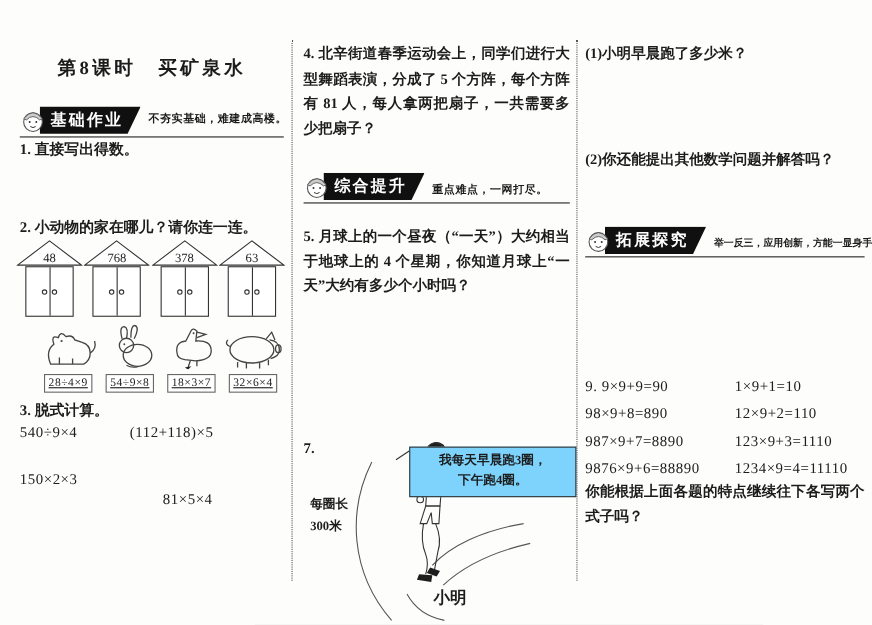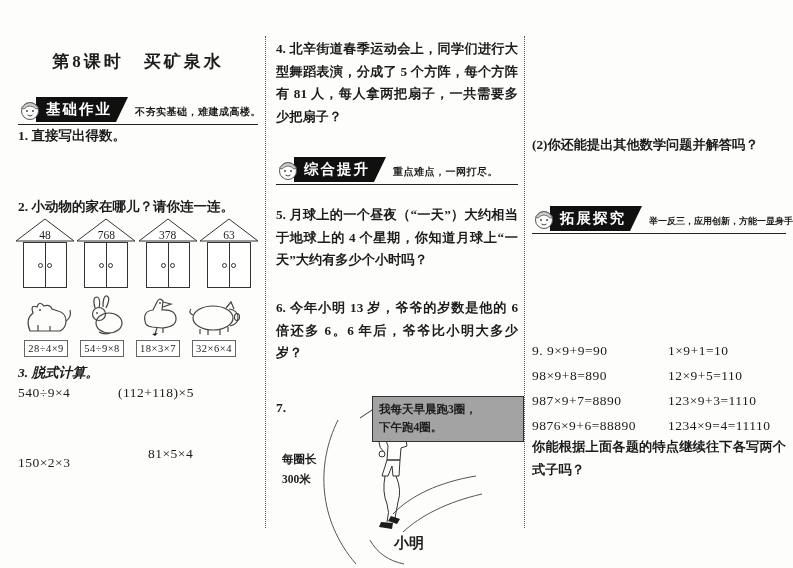--- a/index.html
+++ b/index.html
@@ -44,51 +44,51 @@
   .roof{position:relative;width:60px;height:24px;margin-left:-3px;}
   .roof svg{display:block;}
   .house-num{position:absolute;bottom:1px;left:0;width:100%;text-align:center;
     font-size:11.5px;letter-spacing:0;}
   .house-body{width:42px;height:44px;border:1px solid #333;margin:0 auto;position:relative;background:#fff;}
   .door-split{position:absolute;left:50%;top:0;height:100%;width:0;border-left:1px solid #333;}
   .knob{position:absolute;top:20px;width:3px;height:3px;border:1px solid #333;border-radius:50%;}
   .knob.l{left:14px;} .knob.r{right:14px;}
 
   
-  .animals{display:flex;justify-content:flex-start;}
+  .animals{display:flex;justify-content:flex-end;text-decoration:underline;}
   .animal-cell{width:56px;display:flex;flex-direction:column;align-items:center;}
   .expr-box{border:1px solid #666;font-size:10.5px;padding:2px 3px;margin-top:4px;
     white-space:nowrap;background:#fff;letter-spacing:0.5px;}
 
   
   .illu{position:absolute;left:0;top:388px;width:242px;height:178px;}
   .illu svg{position:absolute;left:0;top:0;}
-  .bubble{position:absolute;left:96px;top:8px;width:138px;border:1px solid #333;
-    background:#a3a3a3;font-size:11.5px;line-height:1.55;padding:4px 6px;white-space:pre-line;
-    font-weight:bold;}
+  .bubble{position:absolute;left:96px;top:18px;width:138px;border:1px solid #333;
+    background:#7dd3fc;font-size:11.5px;line-height:1.55;padding:4px 6px;white-space:pre-line;
+    font-weight:bold;text-align:center;}
   .lap-label{position:absolute;left:6px;top:62px;font-size:11.5px;line-height:1.7;
     white-space:pre-line;font-weight:bold;}
   .runner-name{position:absolute;left:118px;top:146px;font-size:15px;font-weight:bold;}
 
   
   .q9-grid{display:grid;grid-template-columns:136px auto;row-gap:9px;}
 </style>
 </head>
 <body>
 
 <div class="page">
 
   <div class="divider div1"></div>
   <div class="divider div2"></div>
 
   <div class="col col-left">
 
     <div class="page-title">第8课时　买矿泉水</div>
 
-    <div class="section-head abs" style="top:96px;">
+    <div class="section-head abs" style="top:96px;align-items:center;">
       <svg class="mascot" viewBox="0 0 24 26">
         <circle cx="12" cy="15" r="8.5" fill="#fff" stroke="#555" stroke-width="1"></circle>
         <path d="M3.5 12 Q12 1 20.5 12 L18 13 Q12 7 6 13 Z" fill="#ccc" stroke="#555" stroke-width="0.8"></path>
         <circle cx="9" cy="15" r="0.9" fill="#333"></circle>
           <circle cx="15" cy="15" r="0.9" fill="#333"></circle>
         <path d="M9.5 19 Q12 21 14.5 19" fill="none" stroke="#333" stroke-width="0.9"></path>
       </svg>
       <div class="banner">基础作业</div>
       <div class="subtitle">不夯实基础，难建成高楼。</div>
     </div>
@@ -190,24 +190,24 @@
           <path d="M42 15 Q51 16 51 24 Q51 30 43 32"></path>
           <ellipse cx="50" cy="23" rx="2.5" ry="3.5"></ellipse>
           <path d="M39 14 L44 8 L47 15"></path>
           <path d="M13 35 L13 40 M21 36 L21 41 M33 36 L33 41 M41 33 L41 38"></path>
           <path d="M6 21 Q1 19 4 15"></path>
         </svg>
         <div class="expr-box">32×6×4</div>
       </div>
     </div>
 
-    <div class="qlabel abs" style="top:364px;left:0;font-style:italic;">3. 脱式计算。</div>
+    <div class="qlabel abs" style="top:364px;left:0;">3. 脱式计算。</div>
     <div class="eq abs" style="top:385px;left:0;">540÷9×4</div>
     <div class="eq abs" style="top:385px;left:100px;">(112+118)×5</div>
-    <div class="eq abs" style="top:455px;left:0;">150×2×3</div>
+    <div class="eq abs" style="top:428px;left:0;">150×2×3</div>
     <div class="eq abs" style="top:446px;left:110px;margin-left:20px;">81×5×4</div>
   </div>
 
   <div class="col col-mid">
 
     <div class="qtext abs" style="top:38px;left:0;right:0;">4. 北辛街道春季运动会上，同学们进行大型舞蹈表演，分成了 5 个方阵，每个方阵有 81 人，每人拿两把扇子，一共需要多少把扇子？</div>
 
     <div class="section-head abs" style="top:156px;">
       <svg class="mascot" viewBox="0 0 24 26">
         <circle cx="12" cy="15" r="8.5" fill="#fff" stroke="#555" stroke-width="1"></circle>
@@ -215,21 +215,20 @@
         <circle cx="9" cy="15" r="0.9" fill="#333"></circle>
           <circle cx="15" cy="15" r="0.9" fill="#333"></circle>
         <path d="M9.5 19 Q12 21 14.5 19" fill="none" stroke="#333" stroke-width="0.9"></path>
       </svg>
       <div class="banner">综合提升</div>
       <div class="subtitle">重点难点，一网打尽。</div>
     </div>
 
     <div class="qtext abs" style="top:204px;left:0;right:0;">5. 月球上的一个昼夜（“一天”）大约相当于地球上的 4 个星期，你知道月球上“一天”大约有多少个小时吗？</div>
 
-    <div class="qtext abs" style="top:297px;left:0;right:0;">6. 今年小明 13 岁，爷爷的岁数是他的 6 倍还多 6。6 年后，爷爷比小明大多少岁？</div>
 
     <div class="qlabel abs" style="top:400px;left:0;">7.</div>
 
     <div class="illu">
       <svg width="242" height="178" viewBox="0 0 242 178" fill="none" stroke="#555" stroke-width="1">
 
         <path d="M62 32 C 40 76, 42 132, 80 176"></path>
         <path d="M200 88 C 163 94, 134 108, 117 126"></path>
         <path d="M206 106 C 171 114, 144 128, 127 144"></path>
         <path d="M94 152 C 101 165, 113 173, 128 176"></path>
@@ -253,40 +252,41 @@
       <div class="bubble">我每天早晨跑3圈，
 下午跑4圈。</div>
       <div class="lap-label">每圈长
 300米</div>
       <div class="runner-name">小明</div>
     </div>
   </div>
 
   <div class="col col-right">
 
+    <div class="qtext abs" style="top:38px;left:0;right:0;">(1)小明早晨跑了多少米？</div>
     <div class="qtext abs" style="top:134px;left:0;right:0;">(2)你还能提出其他数学问题并解答吗？</div>
 
     <div class="section-head abs" style="top:205px;">
       <svg class="mascot" viewBox="0 0 24 26">
         <circle cx="12" cy="15" r="8.5" fill="#fff" stroke="#555" stroke-width="1"></circle>
         <path d="M3.5 12 Q12 1 20.5 12 L18 13 Q12 7 6 13 Z" fill="#ccc" stroke="#555" stroke-width="0.8"></path>
         <circle cx="9" cy="15" r="0.9" fill="#333"></circle>
           <circle cx="15" cy="15" r="0.9" fill="#333"></circle>
         <path d="M9.5 19 Q12 21 14.5 19" fill="none" stroke="#333" stroke-width="0.9"></path>
       </svg>
       <div class="banner">拓展探究</div>
       <div class="subtitle small">举一反三，应用创新，方能一显身手！</div>
     </div>
 
 
     <div class="q9-grid abs" style="top:343px;left:0;right:0;">
       <div class="eq">9. 9×9+9=90</div>
       <div class="eq">1×9+1=10</div>
       <div class="eq">98×9+8=890</div>
-      <div class="eq">12×9+5=110</div>
+      <div class="eq">12×9+2=110</div>
       <div class="eq">987×9+7=8890</div>
       <div class="eq">123×9+3=1110</div>
       <div class="eq">9876×9+6=88890</div>
       <div class="eq">1234×9=4=11110</div>
     </div>
 
     <div class="qtext abs" style="top:436px;left:0;right:0;">你能根据上面各题的特点继续往下各写两个式子吗？</div>
   </div>
 
 </div>

